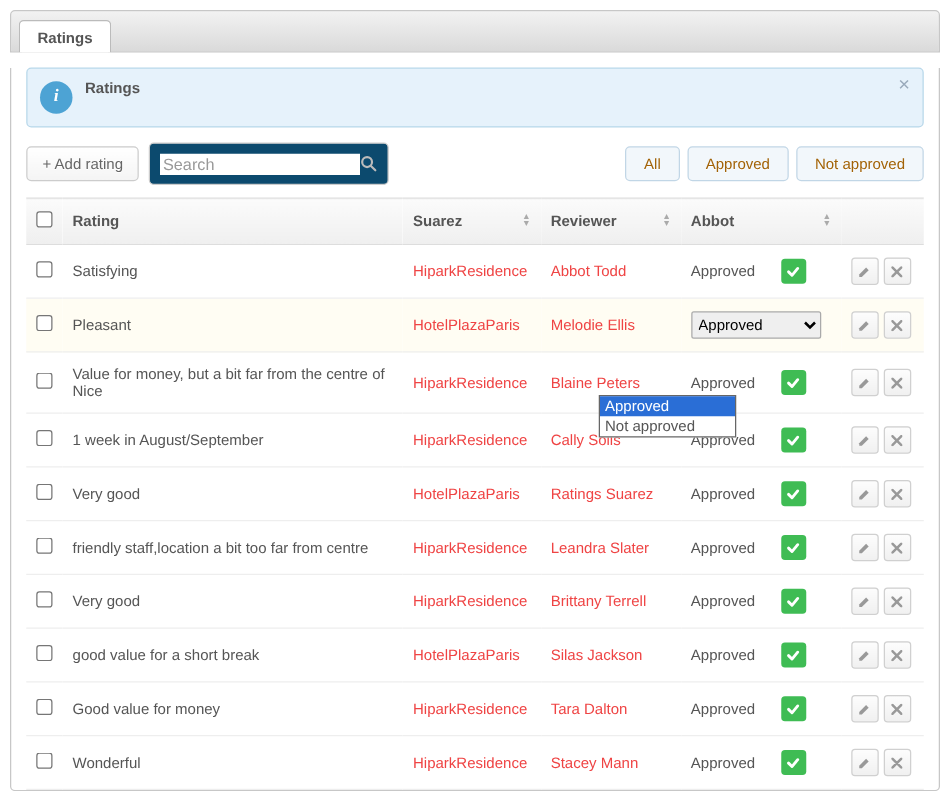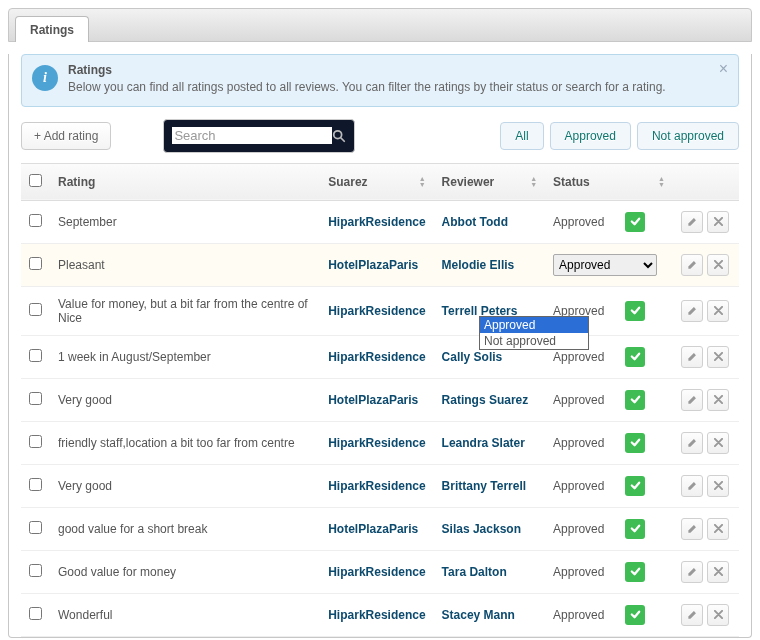--- a/index.html
+++ b/index.html
@@ -80,21 +80,20 @@
     top: 6px; right: 10px;
     color: #9ab;
     font-size: 16px;
     cursor: pointer;
     line-height: 1;
   }
   .toolbar {
     display: flex;
     padding: 0 12px 10px 12px;
     align-items: center;
-    gap: 44px;
   }
   .btn {
     display: inline-flex;
     align-items: center;
     justify-content: center;
     padding: 6px 12px;
     border: 1px solid #ccc;
     border-radius: 4px;
     background: linear-gradient(#fff, #f4f4f4);
     color: #666;
@@ -102,36 +101,36 @@
     font-size: 12px;
     text-shadow: 0 1px #fff;
     min-height: 28px;
   }
   .btn-add { margin-right: 8px; }
   .search-wrap {
     display: flex;
     align-items: center;
     border: 1px solid #ccc;
     border-radius: 4px;
-    background: #0f172a;
+    background: #0c4a6e;
     height: 34px;
     padding: 0 8px;
   }
   .search-wrap input {
     border: none;
     outline: none;
     font-size: 13px;
     width: 160px;
     color: #555;
   }
   .search-wrap input::placeholder { color: #999; }
   .search-icon { color: #bbb; font-size: 14px; }
   .spacer { flex: 1; }
   .filter-group { display: flex; gap: 6px; }
-  .filter-btn { color: #0f766e; border-color: #c1d6e6; background: #f2f7fb; padding: 6px 14px; }
+  .filter-btn { color: #a16207; border-color: #c1d6e6; background: #f2f7fb; padding: 6px 14px; }
   table {
     width: calc(100% - 24px);
     margin: 0 12px;
     border-collapse: collapse;
   }
   thead th {
     text-align: left;
     font-size: 12px;
     font-weight: bold;
     color: #555;
@@ -162,21 +161,21 @@
     color: #555;
     font-size: 12px;
   }
   .col-check { width: 22px; text-align: center; }
   .col-check input { margin: 0; }
   .col-rating { width: 272px; }
   .col-review { width: 110px; }
   .col-reviewer { width: 112px; }
   .col-status { width: 128px; }
   .col-actions { width: 66px; text-align: left; }
-  td a.link { color: #0c4a6e; text-decoration: none; cursor: pointer; font-weight: bold; }
+  td a.link { color: #ef4444; text-decoration: none; cursor: pointer; }
   .status-cell { display: flex; align-items: center; gap: 6px; }
   .status-select {
     width: 104px;
     height: 22px;
     border: 1px solid #aaa;
     border-radius: 2px;
     padding: 1px;
     font-size: 12px;
   }
   .status-static {
@@ -232,21 +231,20 @@
 </div>
 
 <div class="panel">
 
   <div class="info-box">
     <div class="info-icon-wrap">
       <span class="info-icon">i</span>
     </div>
     <div>
       <div class="info-title">Ratings</div>
-      <div class="info-text">Below you can find all ratings posted to all reviews. You can filter the ratings by their status or search for a rating.</div>
     </div>
     <div class="info-close">×</div>
   </div>
 
   <div class="toolbar">
     <button class="btn btn-add">+ Add rating</button>
     <div class="search-wrap">
       <input type="text" placeholder="Search" style="">
       <span class="search-icon">
         <svg width="14" height="14" viewBox="0 0 16 16">
@@ -263,28 +261,28 @@
     </div>
   </div>
 
   <table>
     <thead>
       <tr>
         <th class="col-check"><input type="checkbox" style=""></th>
         <th class="col-rating"><span>Rating</span></th>
         <th class="col-review"><span>Suarez</span><span class="sort">▲<br>▼</span></th>
         <th class="col-reviewer"><span>Reviewer</span><span class="sort">▲<br>▼</span></th>
-        <th class="col-status"><span>Status</span><span class="sort">▲<br>▼</span></th>
+        <th class="col-status"><span>Abbot</span><span class="sort">▲<br>▼</span></th>
         <th class="col-actions"></th>
       </tr>
     </thead>
     <tbody id="rows">
         <tr>
           <td class="col-check"><input type="checkbox" style=""></td>
-          <td class="col-rating">September</td>
+          <td class="col-rating">Satisfying</td>
           <td class="col-review"><a class="link">HiparkResidence</a></td>
           <td class="col-reviewer"><a class="link">Abbot Todd</a></td>
           <td class="col-status">
             <div class="status-cell">
               <span class="status-static">Approved</span>
               <span class="status-ok">
                 <svg width="11" height="11" viewBox="0 0 12 12">
                   <path d="M2 6 L5 9 L10 3" fill="none" stroke="#fff" stroke-width="2.5" stroke-linecap="round" stroke-linejoin="round"></path>
                 </svg>
               </span>
@@ -327,21 +325,21 @@
                   <path d="M1 1 L9 9 M9 1 L1 9" stroke="#999" stroke-width="2.2" stroke-linecap="round"></path>
                 </svg>
               </span>
             </div>
           </td>
         </tr>
         <tr>
           <td class="col-check"><input type="checkbox" style=""></td>
           <td class="col-rating">Value for money, but a bit far from the centre of Nice</td>
           <td class="col-review"><a class="link">HiparkResidence</a></td>
-          <td class="col-reviewer"><a class="link">Terrell Peters</a></td>
+          <td class="col-reviewer"><a class="link">Blaine Peters</a></td>
           <td class="col-status">
             <div class="status-cell">
               <span class="status-static">Approved</span>
               <span class="status-ok">
                 <svg width="11" height="11" viewBox="0 0 12 12">
                   <path d="M2 6 L5 9 L10 3" fill="none" stroke="#fff" stroke-width="2.5" stroke-linecap="round" stroke-linejoin="round"></path>
                 </svg>
               </span>
             </div>
           </td>

